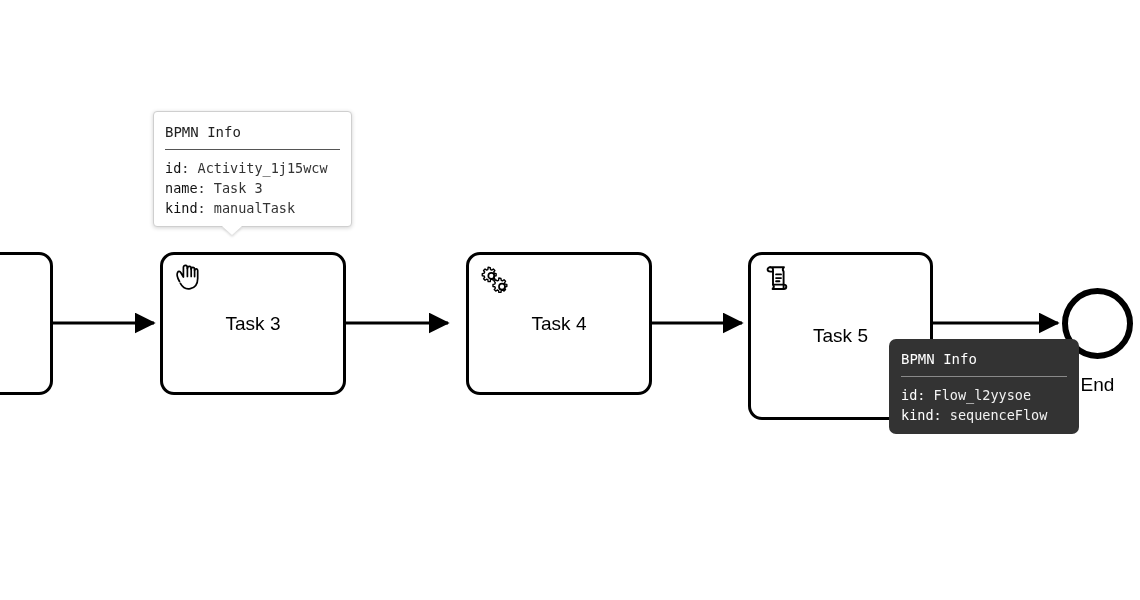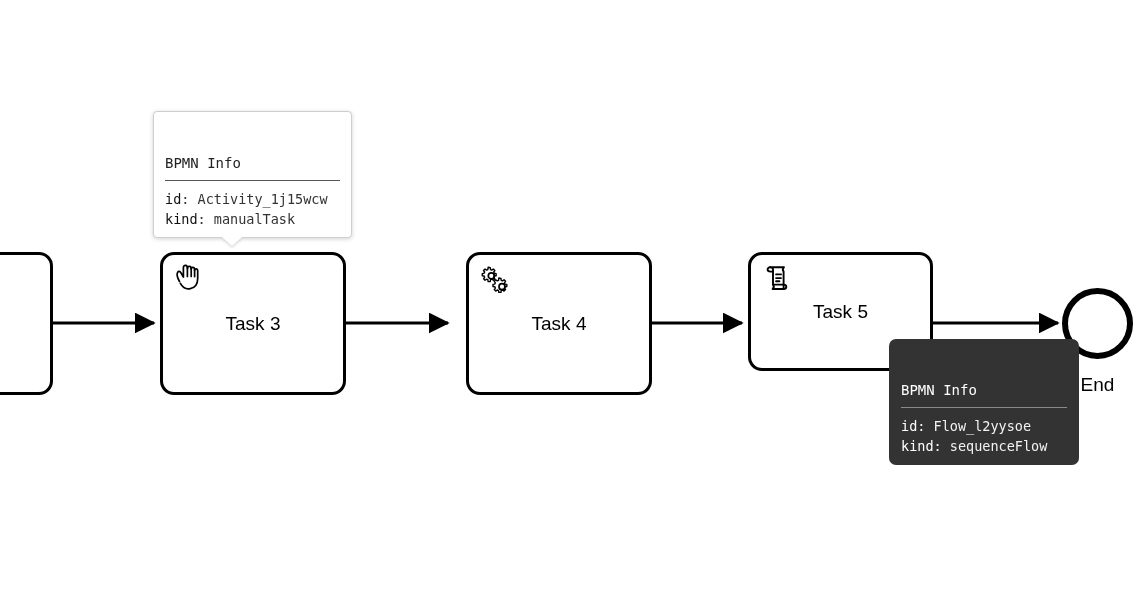--- a/index.html
+++ b/index.html
@@ -88,21 +88,20 @@
     background: #333333;
     border-radius: 7px;
     color: #ffffff;
     padding: 10px 12px 9px 12px;
   }
   .tt-title {
     font-family: "DejaVu Sans Mono", "Liberation Mono", monospace;
     font-size: 14px;
     letter-spacing: 0;
     padding-bottom: 7px;
-    margin-top: 31px;
   }
   .tooltip.light .tt-title { color: #222222; }
   .tooltip.dark  .tt-title { color: #ffffff; }
   .tt-divider {
     height: 1px;
     margin: 0 0 8px 0;
   }
   .tooltip.light .tt-divider { background: #555555; }
   .tooltip.dark  .tt-divider { background: #8a8a8a; }
   .tt-row { white-space: nowrap; }
@@ -197,21 +196,21 @@
                    1.35-1.85 -0.65-1.55 -2.25-0.35 0-2.6
                    2.25-0.35 0.65-1.55 -1.35-1.85 1.85-1.85
                    1.85 1.35 1.55-0.65 z" transform="translate(8.5,11.4) scale(0.82)"></path>
           <circle cx="22.0" cy="22.7" r="3.0"></circle>
         </g>
       </svg>
     </span>
     <div class="task-label">Task 4</div>
   </div>
 
-  <div class="task" style="left:748px; top:252px; width:185px; height:119px;">
+  <div class="task" style="left:748px; top:252px; width:185px; height:168px;">
     <span class="task-icon" style="left:10px; top:7px;">
       <svg viewBox="0 0 34 34" width="34" height="34">
         <g fill="none" stroke="#000000" stroke-width="1.9" stroke-linecap="round" stroke-linejoin="round">
           <path d="M9.2 5.2 L23.0 5.2 C21.3 6.9 21.6 8.4 22.6 9.6
                    L22.6 27.0 L11.6 27.0 C13.3 25.4 13.0 23.8 12.0 22.6
                    L12.0 7.6 C12.0 6.2 10.8 5.2 9.2 5.2 Z"></path>
           <path d="M9.2 5.2 C7.8 5.2 6.6 6.2 6.6 7.6 C6.6 8.9 7.8 9.6 9.4 9.6
                    L12.0 9.6"></path>
           <path d="M22.6 27.0 C24.1 27.0 25.3 26.1 25.3 24.7
                    C25.3 23.4 24.1 22.6 22.6 22.6 L12.0 22.6"></path>
@@ -228,20 +227,23 @@
   <div class="end-label" style="left:1062px; top:374px; width:71px;text-align:center;">End</div>
 
   <div class="tooltip light" style="left:153px; top:111px; width:199px;">
     <div class="tt-title">BPMN Info</div>
     <div class="tt-divider"></div>
 
     <div class="tt-row">
       <span class="tt-key">id</span><span class="tt-val">: </span><span class="tt-val">Activity_1j15wcw</span>
     </div>
     <div class="tt-row">
+      <span class="tt-key">name</span><span class="tt-val">: </span><span class="tt-val">Task 3</span>
+    </div>
+    <div class="tt-row">
       <span class="tt-key">kind</span><span class="tt-val">: </span><span class="tt-val">manualTask</span>
     </div>
 
     <span class="tt-tail"></span>
   </div>
 
   <div class="tooltip dark" style="left:889px; top:339px; width:190px;">
     <div class="tt-title">BPMN Info</div>
     <div class="tt-divider"></div>
 

